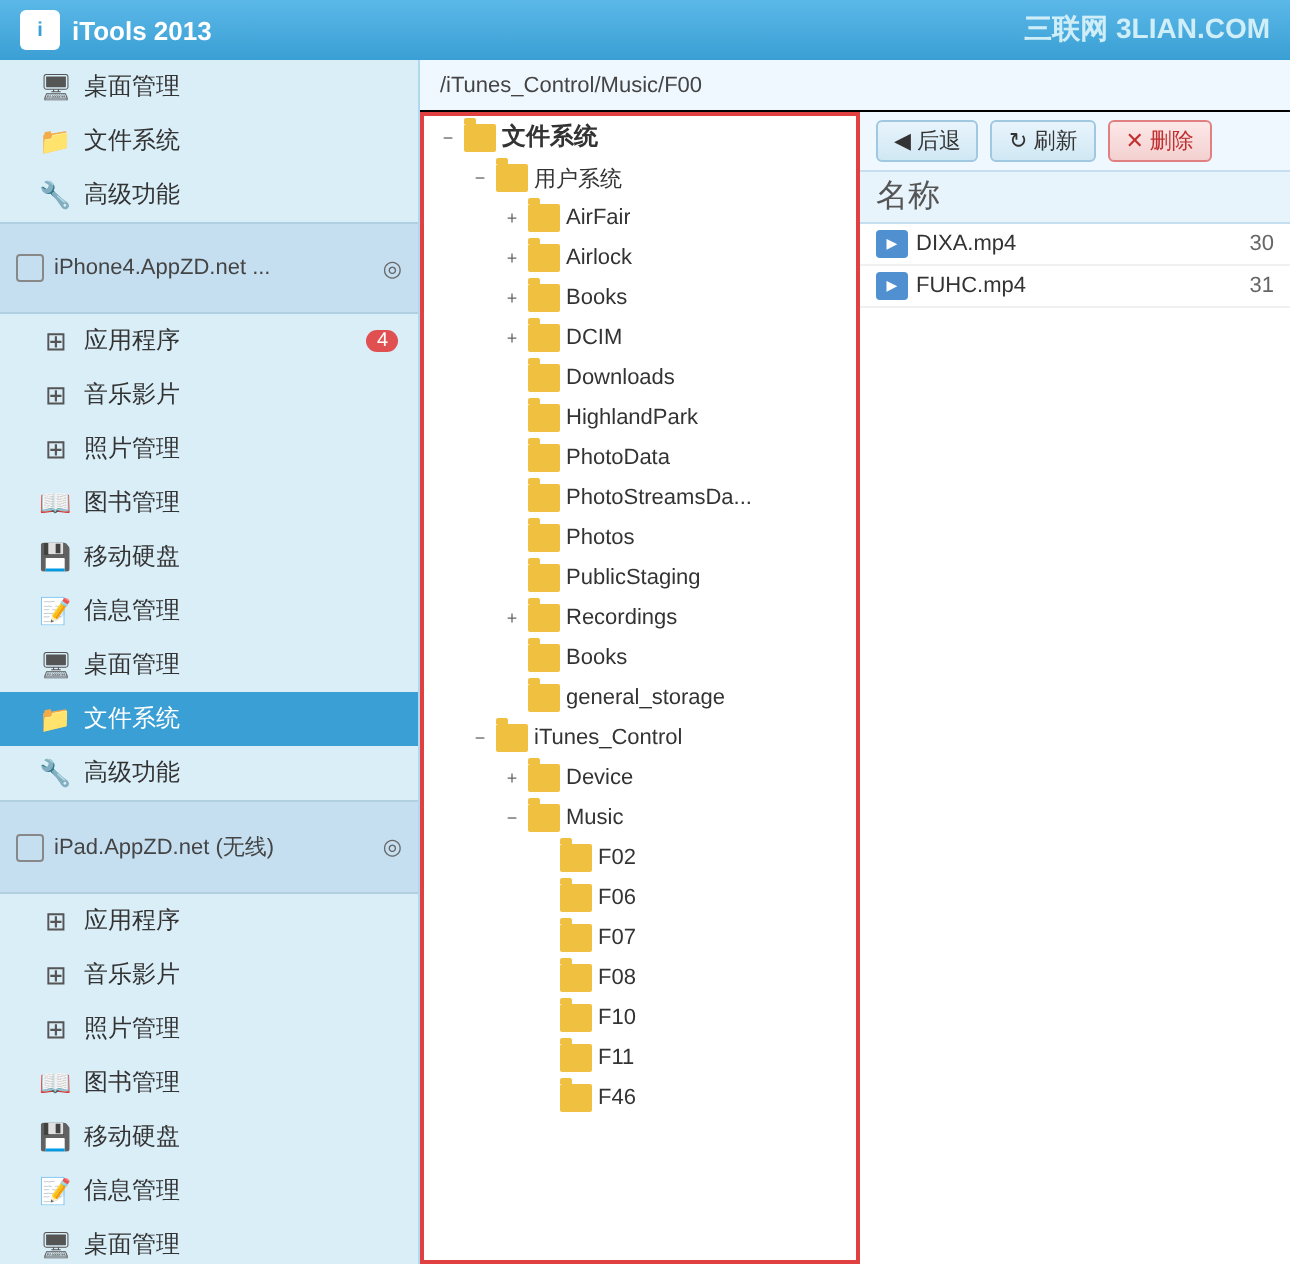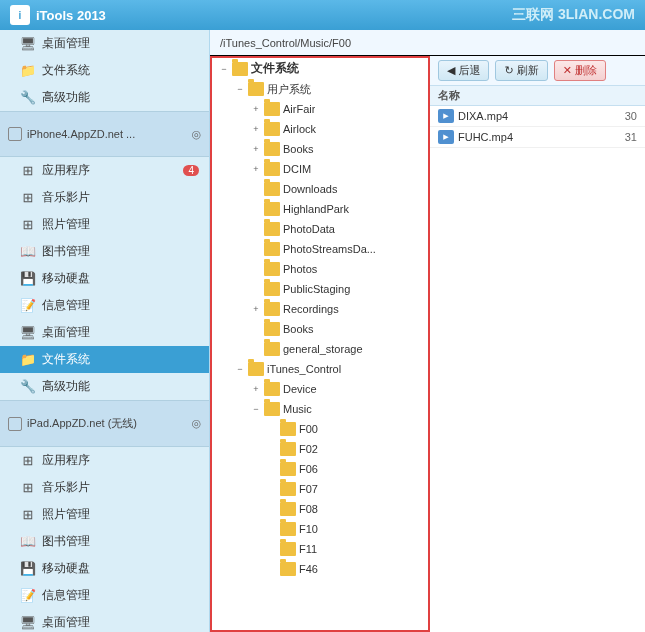--- a/index.html
+++ b/index.html
@@ -214,23 +214,23 @@
       font-size: 11px;
       color: #333;
     }
     .file-btn.danger { border-color: #e08080; background: linear-gradient(to bottom, #fce8e8, #f4d0d0); color: #c03030; }
 
     .file-list-header {
       display: flex;
       background: #e8f4fc;
       border-bottom: 1px solid #c5dff0;
       padding: 2px 8px;
-      font-size: 11px;
+      font-size: 16px;
       color: #555;
-      font-weight: bold;
+      font-weight: normal;
     }
     .file-list-header .col-name { flex: 1; }
     .file-list-header .col-size { width: 40px; text-align: right; }
 
     .file-list {
       overflow-y: auto;
       flex: 1;
     }
     .file-row {
       display: flex;
@@ -479,25 +479,20 @@
           <span class="tree-folder-icon"></span>
           <span class="tree-label">Device</span>
         </div>
 
         <div class="tree-item indent3">
           <span class="tree-toggle">−</span>
           <span class="tree-folder-icon"></span>
           <span class="tree-label">Music</span>
         </div>
 
-        <div class="tree-item indent4">
-          <span class="tree-toggle" style="visibility:hidden">+</span>
-          <span class="tree-folder-icon"></span>
-          <span class="tree-label">F00</span>
-        </div>
 
         <div class="tree-item indent4">
           <span class="tree-toggle" style="visibility:hidden">+</span>
           <span class="tree-folder-icon"></span>
           <span class="tree-label">F02</span>
         </div>
 
 
         <div class="tree-item indent4">
           <span class="tree-toggle" style="visibility:hidden">+</span>

